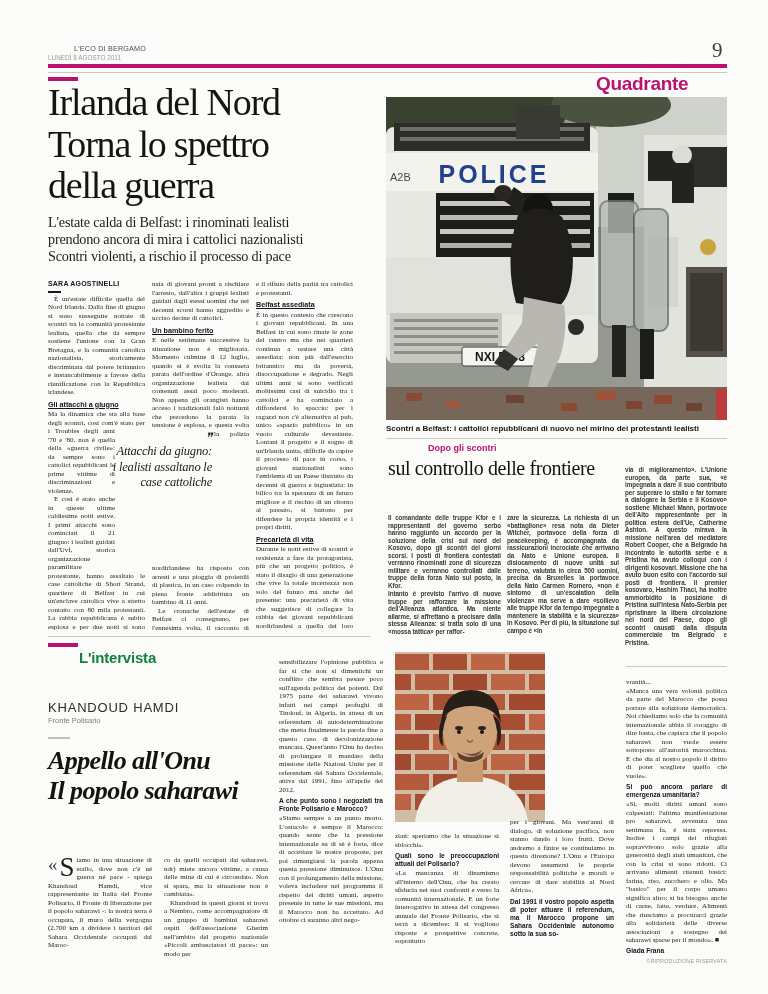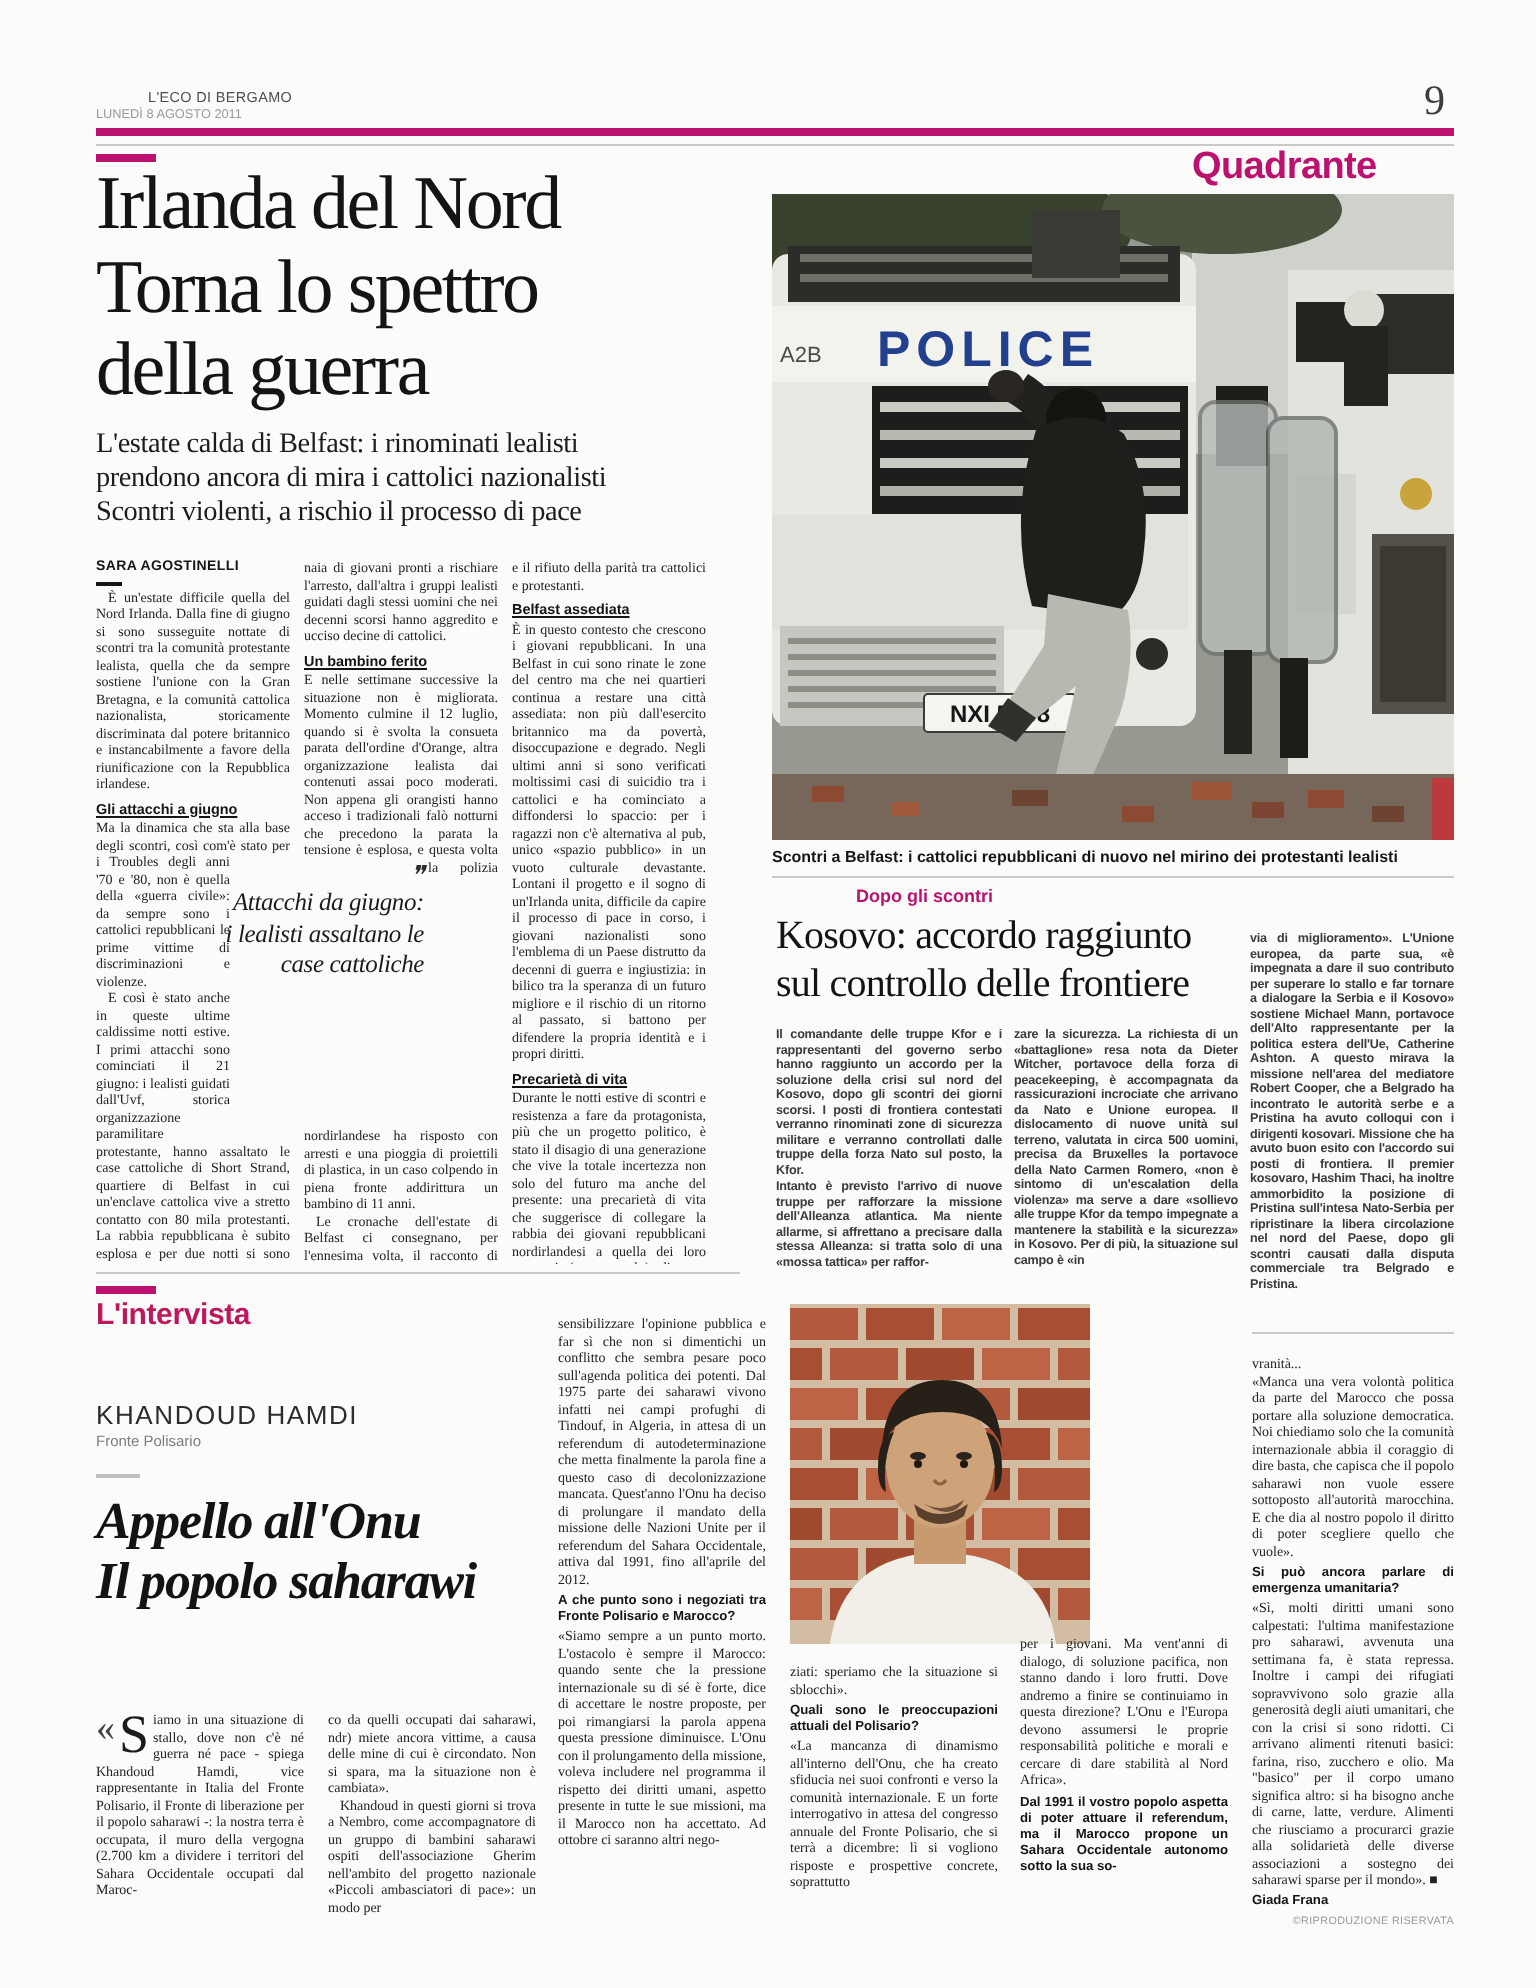--- a/index.html
+++ b/index.html
@@ -38,21 +38,21 @@
 
   
   .kicker{font-family:"Liberation Sans",sans-serif;font-weight:bold;font-size:9px;color:#bb1270;padding-left:40px;}
   .k-headline{font-size:20px;line-height:23.5px;color:#131311;letter-spacing:-.4px;}
   .k-col{font-family:"Liberation Sans",sans-serif;font-weight:bold;font-size:6.3px;line-height:7.5px;
          letter-spacing:-.1px;color:#3b3b39;text-align:justify;overflow:hidden;}
   .k-col p{margin:0;}
   .k-col p+p{margin-top:1px;}
 
   
-  .iv-label{font-family:"Liberation Sans",sans-serif;font-weight:bold;font-size:15px;color:#be185d;letter-spacing:-.2px;}
+  .iv-label{font-family:"Liberation Sans",sans-serif;font-weight:bold;font-size:15px;color:#15803d;letter-spacing:-.2px;margin-left:31px;}
   .iv-name{font-family:"Liberation Sans",sans-serif;font-size:13px;color:#2c2c2a;letter-spacing:.8px;}
   .iv-role{font-family:"Liberation Sans",sans-serif;font-size:7.5px;color:#7d7d7b;}
   .iv-headline{font-style:italic;font-weight:bold;font-size:26px;line-height:30px;color:#131311;letter-spacing:-.6px;}
   .iv-q{font-family:"Liberation Sans",sans-serif;font-weight:bold;font-size:6.6px;line-height:8px;margin:3px 0 1px;color:#141414;}
   .iv-open{float:left;font-size:19px;line-height:17px;color:#444;margin-right:2px;}
   .iv-drop{float:left;font-size:27px;line-height:22px;margin:0 2px 0 0;color:#1b1b19;}
   .sig{font-family:"Liberation Sans",sans-serif;font-weight:bold;font-size:6.6px;color:#141414;margin-top:2px;}
 </style>
 </head>
 <body>
@@ -180,21 +180,20 @@
   </div>
 
   <div class="abs pullquote" style="left:112px;top:432px;width:100px;">
     <div class="pq-orn">❞</div>
     <div>Attacchi da giugno: i lealisti assaltano le case cattoliche</div>
   </div>
 
   <div class="abs rule-gray" style="left:386px;top:438px;width:341px;height:1px;"></div>
   <div class="abs kicker" style="left:388px;top:443px;">Dopo gli scontri</div>
   <div class="abs k-headline" style="left:388px;top:457px;width:240px;">
-    <div>Kosovo: accordo raggiunto</div>
     <div>sul controllo delle frontiere</div>
   </div>
   <div class="abs k-col" style="left:388px;top:514px;width:113px;height:132px;">
     <p>Il comandante delle truppe Kfor e i rappresentanti del governo serbo hanno raggiunto un accordo per la soluzione della crisi sul nord del Kosovo, dopo gli scontri dei giorni scorsi. I posti di frontiera contestati verranno rinominati zone di sicurezza militare e verranno controllati dalle truppe della forza Nato sul posto, la Kfor.</p>
     <p>Intanto è previsto l'arrivo di nuove truppe per rafforzare la missione dell'Alleanza atlantica. Ma niente allarme, si affrettano a precisare dalla stessa Alleanza: si tratta solo di una «mossa tattica» per raffor-</p>
   </div>
   <div class="abs k-col" style="left:507px;top:514px;width:112px;height:132px;">
     <p>zare la sicurezza. La richiesta di un «battaglione» resa nota da Dieter Witcher, portavoce della forza di peacekeeping, è accompagnata da rassicurazioni incrociate che arrivano da Nato e Unione europea. Il dislocamento di nuove unità sul terreno, valutata in circa 500 uomini, precisa da Bruxelles la portavoce della Nato Carmen Romero, «non è sintomo di un'escalation della violenza» ma serve a dare «sollievo alle truppe Kfor da tempo impegnate a mantenere la stabilità e la sicurezza» in Kosovo. Per di più, la situazione sul campo è «in</p>
   </div>
   <div class="abs k-col" style="left:625px;top:466px;width:102px;height:180px;">

